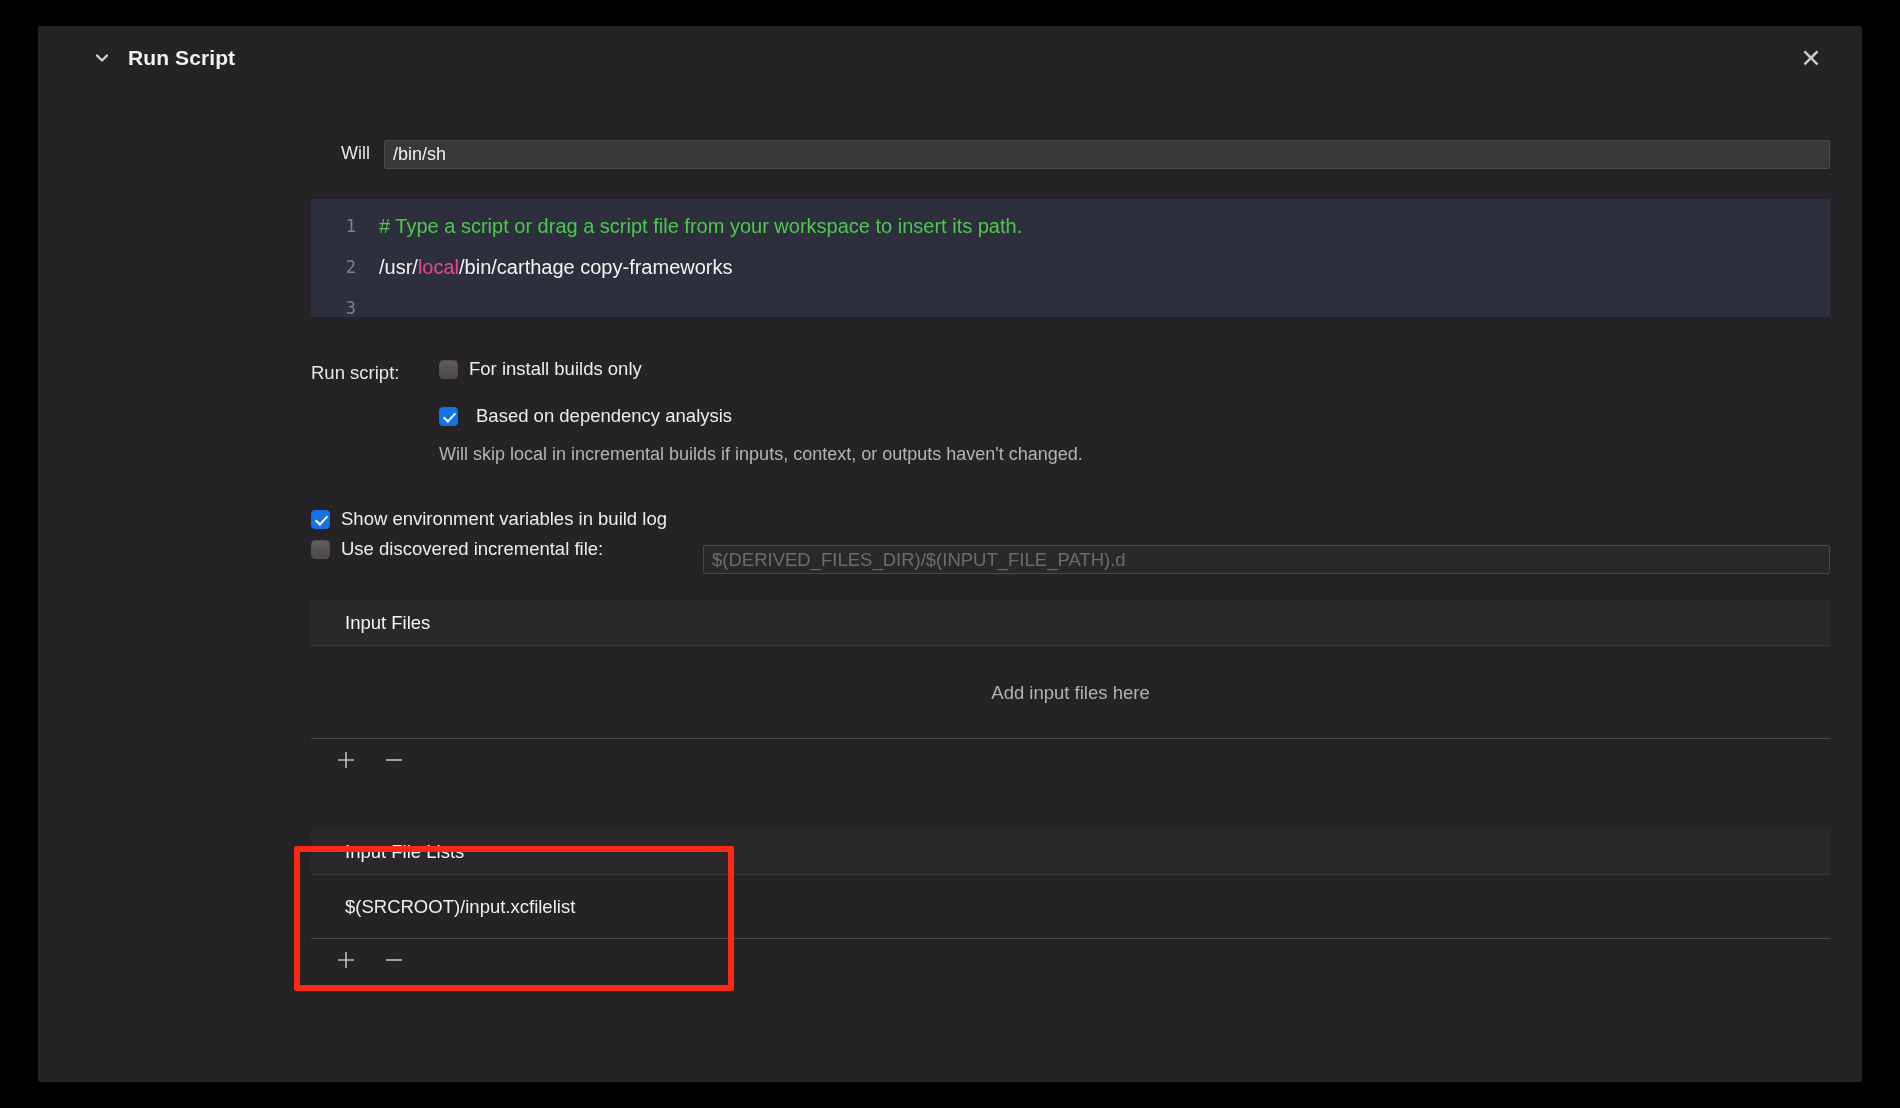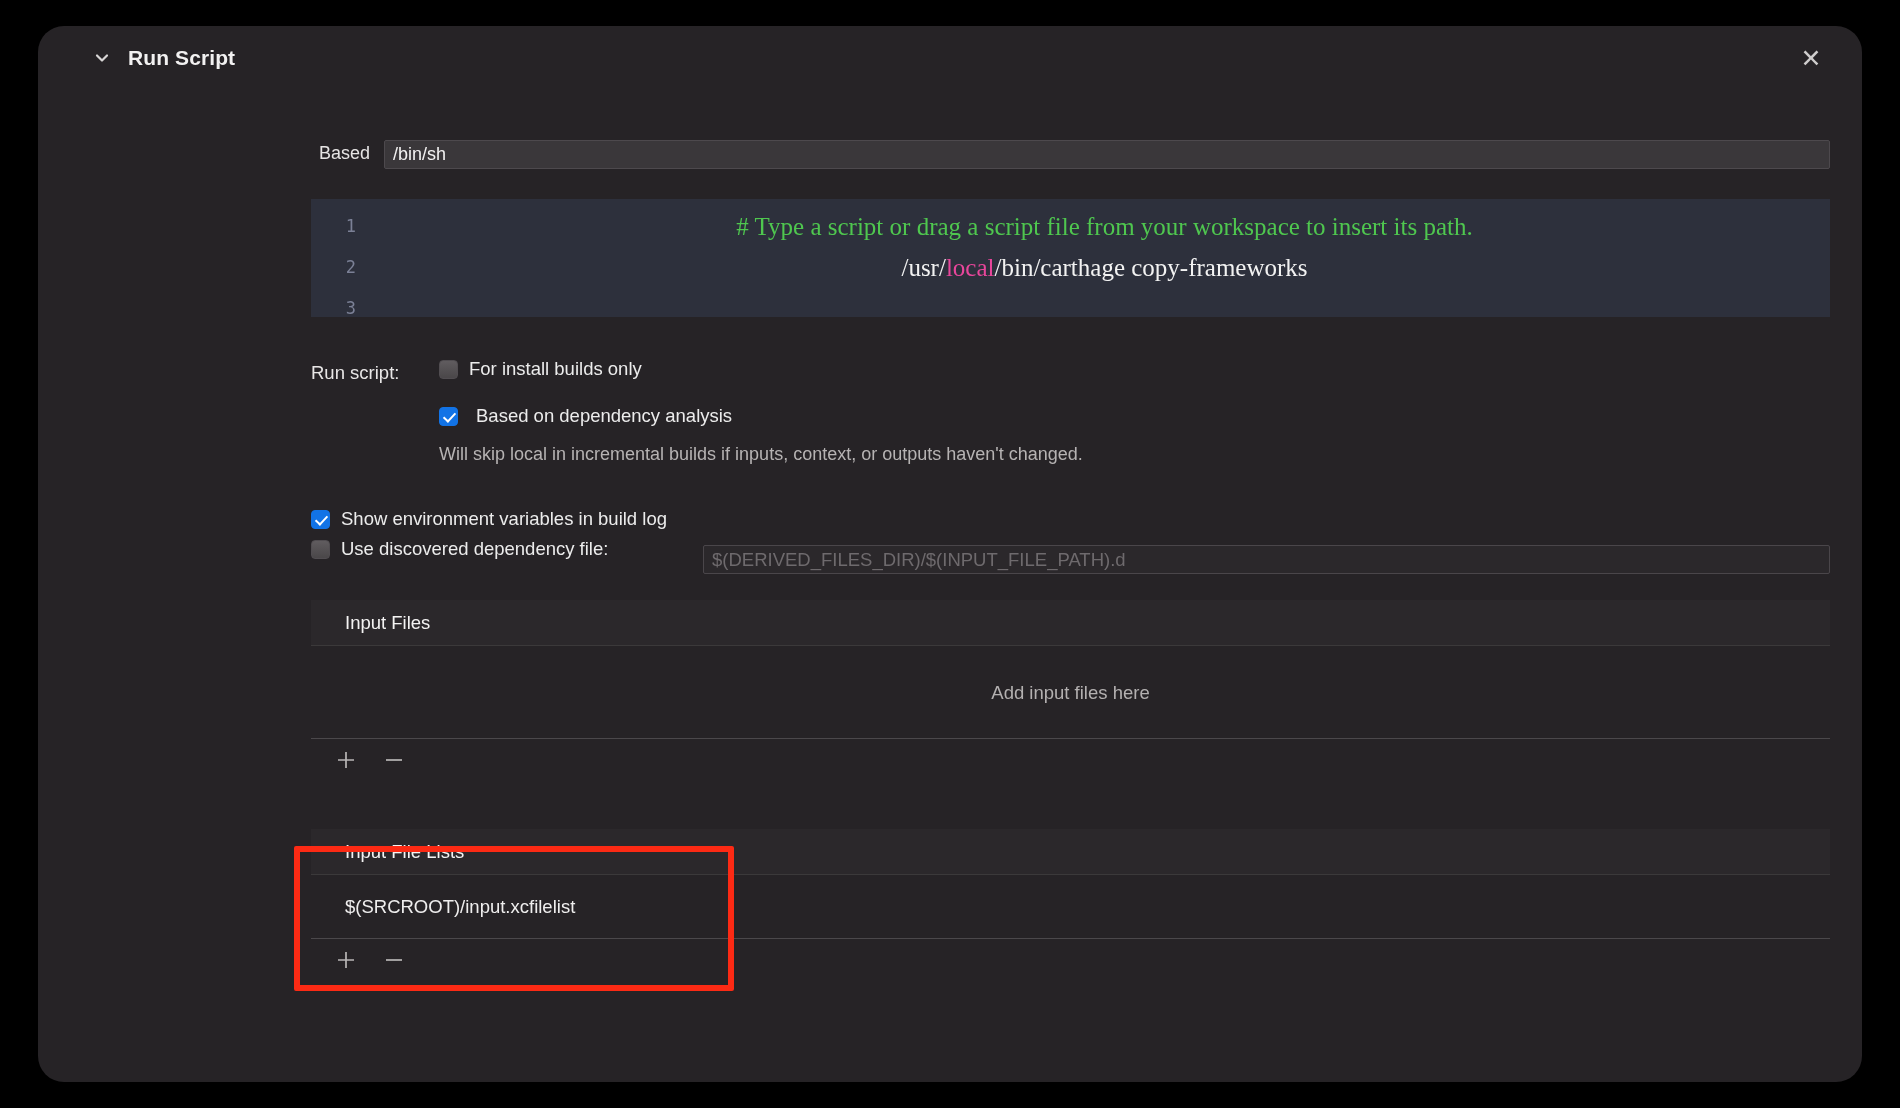--- a/index.html
+++ b/index.html
@@ -11,21 +11,21 @@
     font-family: "Liberation Sans", sans-serif;
     -webkit-font-smoothing: antialiased;
   }
 
   
   #panel {
     position: absolute;
     left: 38px; top: 26px;
     width: 1824px; height: 1056px;
     background: #262326;
-    border-radius: 26px;
+    border-radius: 2px;
     overflow: hidden;
   }
 
   
   #phase-header {
     position: absolute;
     left: 0; top: 0;
     width: 100%; height: 64px;
   }
   #disclosure-triangle {
@@ -110,26 +110,25 @@
     line-height: 41px;
     color: #7b8096;
   }
   #code-lines {
     flex: 1 1 auto;
     padding-top: 7px;
     padding-left: 12px;
     overflow: hidden;
   }
   .code-line {
-    font-family: Liberation Serif, serif;
-    font-size: 25px;
+    font-family: Liberation Sans, sans-serif;
+    font-size: 20px;
     line-height: 41px;
     white-space: pre;
     color: #f2f2f2;
-    text-align: center;
   }
   .tok-comment { color: #4fc74f; }
   .tok-path    { color: #f2f2f2; }
   .tok-keyword { color: #e8469b; }
 
   
   #options { position: absolute; left: 0; top: 0; width: 100%; }
 
   #run-script-label {
     position: absolute;
@@ -286,21 +285,21 @@
     <div id="disclosure-triangle">
       <svg width="18" height="18" viewBox="0 0 18 18" aria-hidden="true">
         <path d="M4 6.5 L9 11.5 L14 6.5" fill="none" stroke="currentColor" stroke-width="2.2" stroke-linecap="round" stroke-linejoin="round"></path>
       </svg>
     </div>
     <div id="phase-title">Run Script</div>
     <div id="close-button">✕</div>
   </div>
 
   <div id="shell-row">
-    <div id="shell-label">Based</div>
+    <div id="shell-label">Will</div>
     <div id="shell-field">
       <span id="shell-value">/bin/sh</span>
     </div>
   </div>
 
   <div id="code-editor">
     <div id="gutter">
       <div class="gutter-num">1</div>
       <div class="gutter-num">2</div>
       <div class="gutter-num">3</div>
@@ -328,21 +327,21 @@
 
     <div id="dependency-hint">Will skip local in incremental builds if inputs, context, or outputs haven't changed.</div>
 
     <div class="cb-row" id="row-envvars">
       <span class="checkbox checked"></span>
       <span class="cb-label">Show environment variables in build log</span>
     </div>
 
     <div class="cb-row" id="row-depfile">
       <span class="checkbox unchecked"></span>
-      <span class="cb-label">Use discovered dependency file:</span>
+      <span class="cb-label">Use discovered incremental file:</span>
     </div>
 
     <div id="depfile-field">
       <span id="depfile-placeholder">$(DERIVED_FILES_DIR)/$(INPUT_FILE_PATH).d</span>
     </div>
   </div>
 
   <div class="list-table" id="input-files-table">
     <div class="list-header">
       <span class="list-header-title">Input Files</span>

